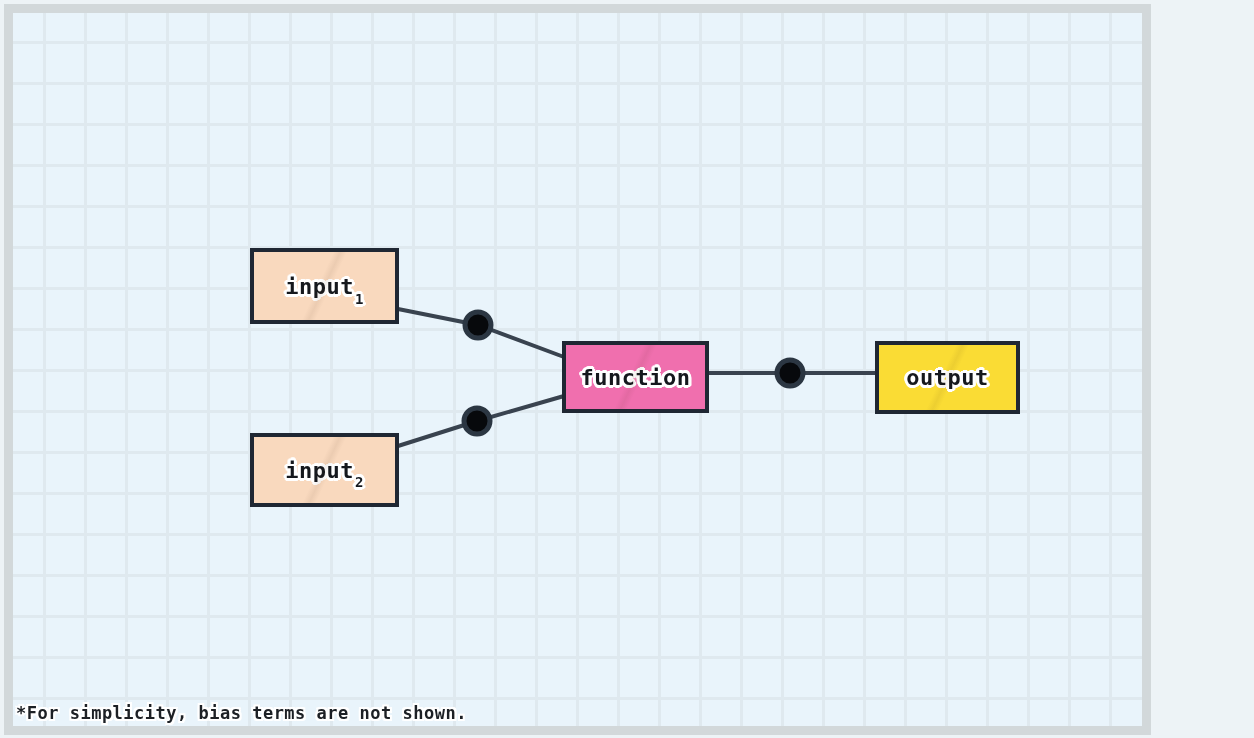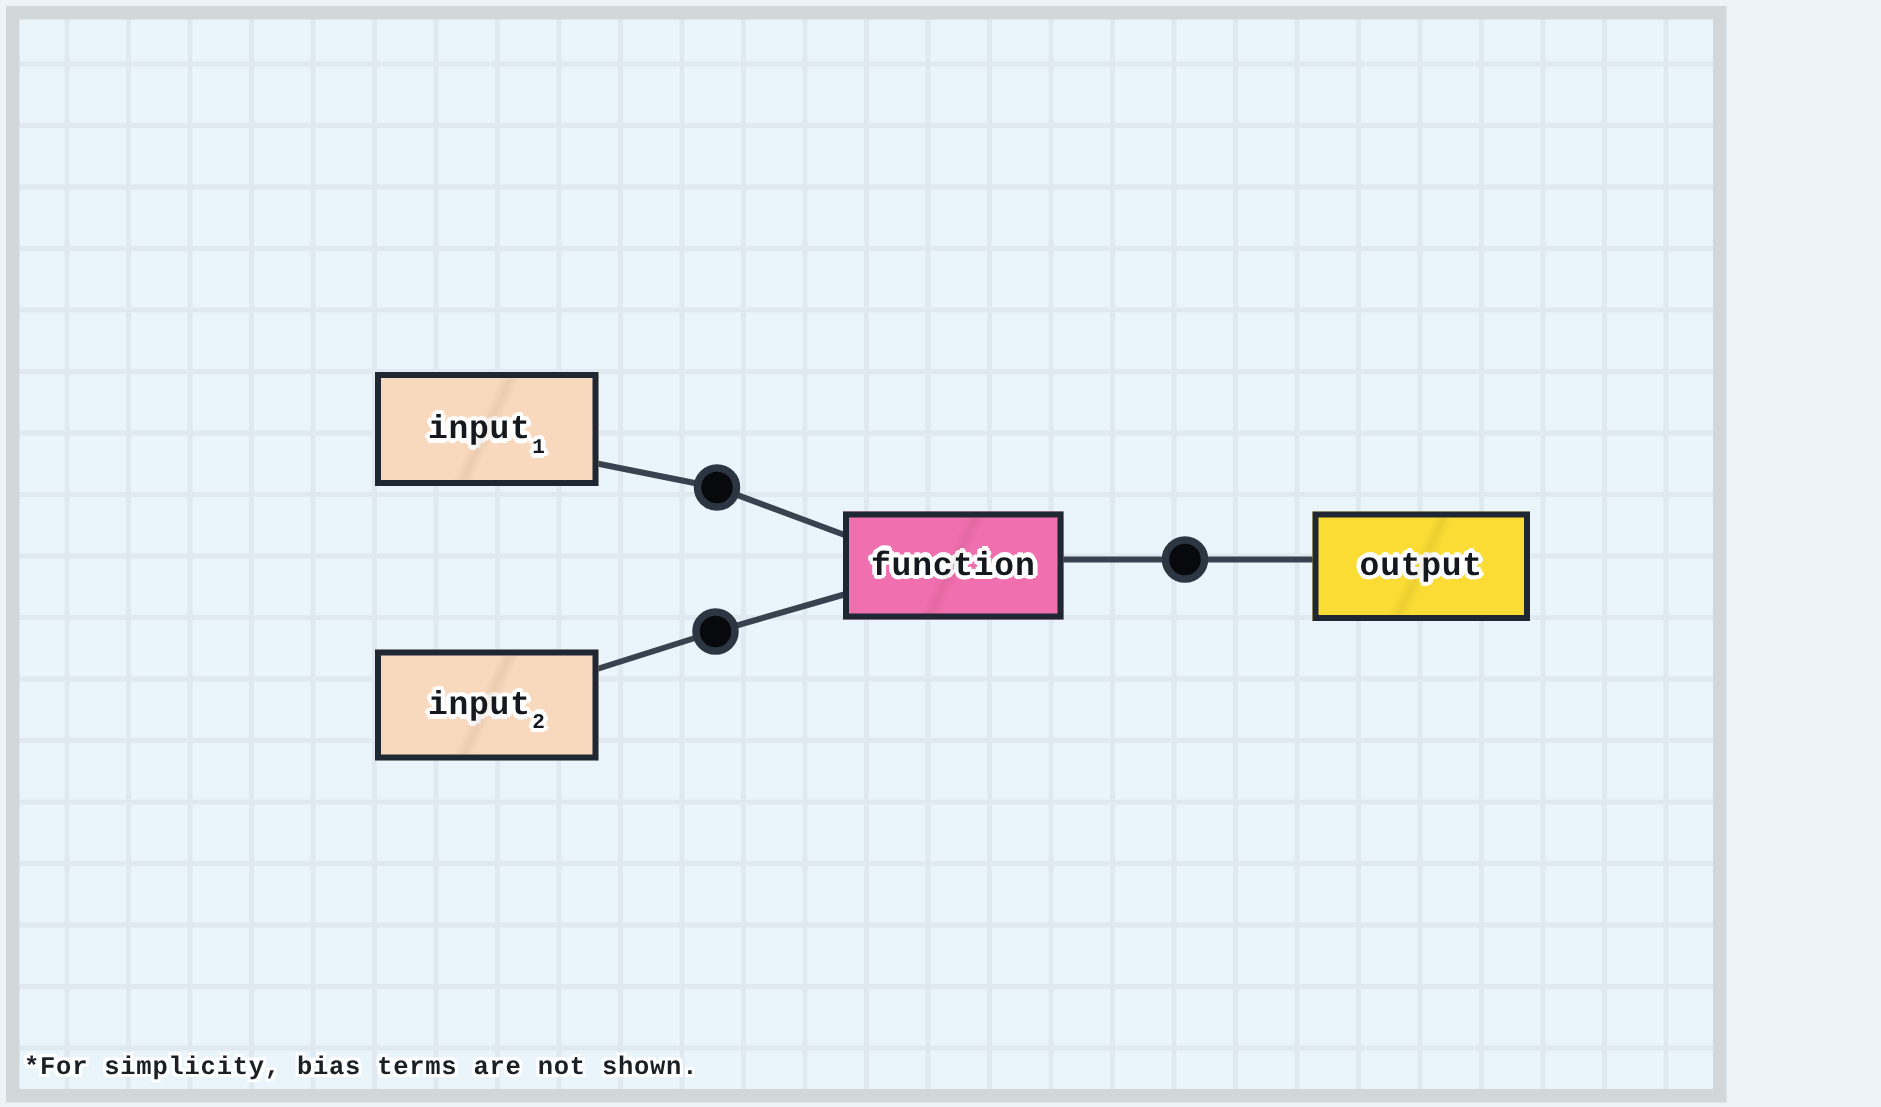--- a/index.html
+++ b/index.html
@@ -8,21 +8,20 @@
     width: 1254px;
     height: 738px;
     overflow: hidden;
     background: #EDF3F6;
     font-family: "DejaVu Sans Mono", "Liberation Mono", monospace;
   }
   .page {
     position: relative;
     width: 1154px;
     height: 738px;
-    font-family: Liberation Mono, monospace;
   }
   .canvas-frame {
     position: absolute;
     left: 4px; top: 4px; right: 3px; bottom: 3px;
     border: 9px solid #D2D8DA;
     background-color: #E9F4FB;
     background-image:
       linear-gradient(to right, #DFE9EF 3px, transparent 3px),
       linear-gradient(to bottom, #DFE9EF 3px, transparent 3px);
     background-size: 41px 41px;

